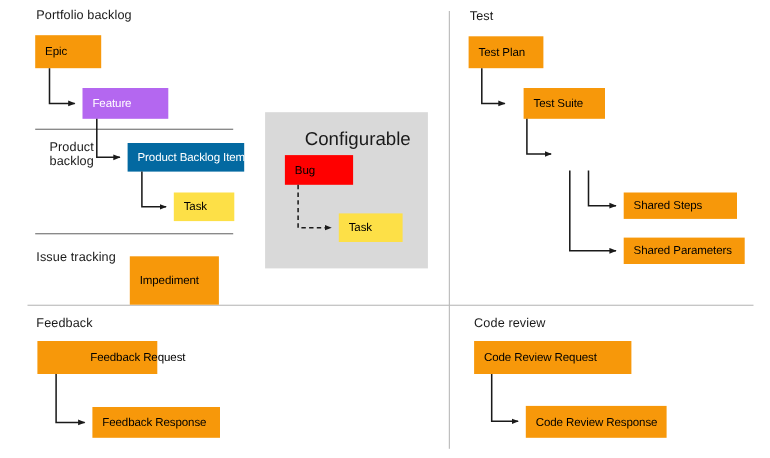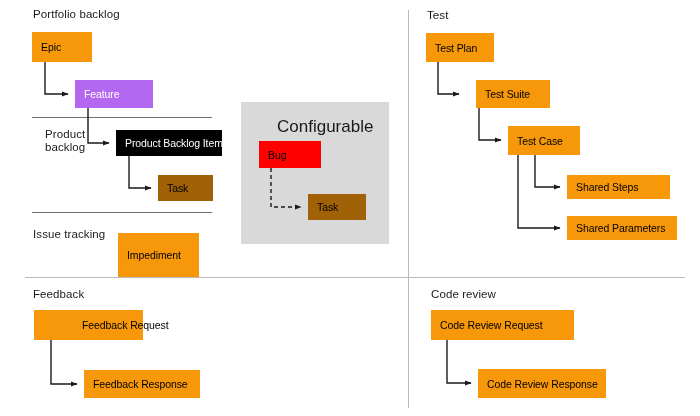--- a/index.html
+++ b/index.html
@@ -39,22 +39,22 @@
     align-items: center;
     box-sizing: border-box;
     padding-left: 9px;
     font-size: 10.5px;
     color: #000000;
     letter-spacing: -0.1px;
     white-space: nowrap;
   }
   .node.orange  { background: #f7980a; }
   .node.purple  { background: #b467f0; }
-  .node.blue    { background: #000000; text-align: center; }
-  .node.yellow  { background: #a16207; text-align: center; }
+  .node.blue    { background: #0369a1; text-align: center; }
+  .node.yellow  { background: #fde047; text-align: center; }
   .node.red     { background: #ff0000; }
   .node.purple, .node.blue { color: #ffffff; }
   .panel {
     position: absolute;
     background: #d9d9d9;
   }
   .panel-title {
     position: absolute;
     font-size: 17px;
     color: #1a1a1a;
@@ -121,23 +121,20 @@
   <div class="section-label" style="left:427px; top:9px;">Test</div>
 
   <div class="node orange" style="left:426px; top:33px; width:68px; height:29px;">
     <span>Test Plan</span>
   </div>
 
   <div class="node orange" style="left:476px; top:80px; width:74px; height:28px;">
     <span>Test Suite</span>
   </div>
 
-  <div class="node orange" style="left:508px; top:126px; width:72px; height:29px;">
-    <span>Test Case</span>
-  </div>
 
   <div class="node orange" style="left:567px; top:175px; width:103px; height:24px;">
     <span>Shared Steps</span>
   </div>
 
   <div class="node orange" style="left:567px; top:216px; width:110px; height:24px;">
     <span>Shared Parameters</span>
   </div>
 
   <div class="section-label" style="left:33px; top:288px;">Feedback</div>

